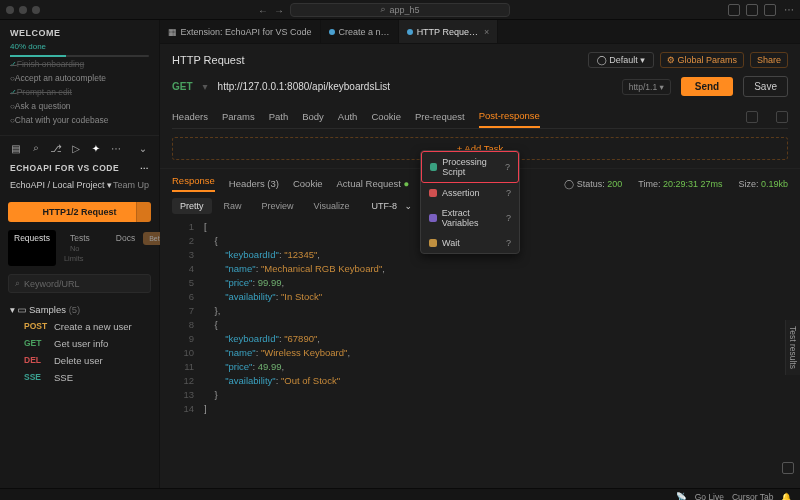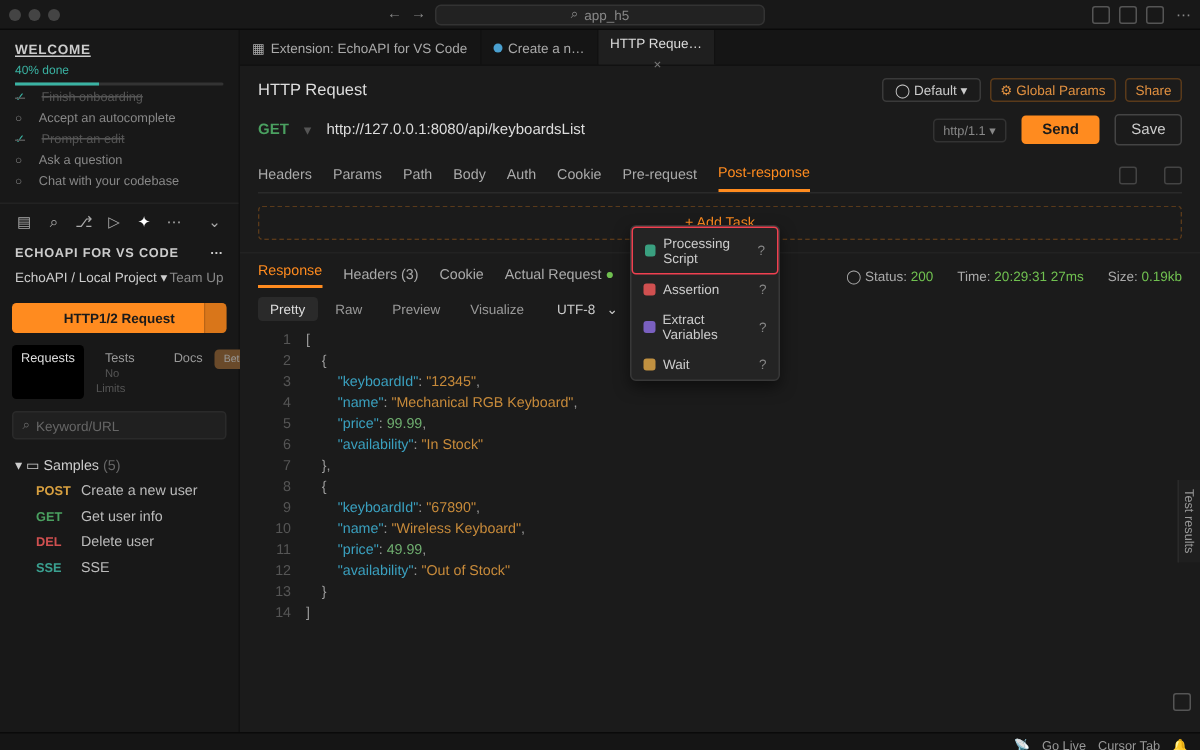--- a/index.html
+++ b/index.html
@@ -14,25 +14,25 @@
   .tb-traffic{display:flex;gap:5px;}
   .dot{width:8px;height:8px;border-radius:50%;background:#444;}
   .tb-center{display:flex;align-items:center;gap:6px;color:var(--fg-dim);}
   .tb-url{background:#222;border:1px solid #333;border-radius:4px;width:220px;height:14px;display:flex;align-items:center;justify-content:center;font-size:9px;}
   .tb-right{display:flex;gap:6px;color:var(--fg-dim);}
   .iconbox{width:12px;height:12px;border:1px solid #555;border-radius:2px;}
   .main{display:flex;height:468px;}
   
   .sidebar{width:160px;background:#181818;border-right:1px solid #111;display:flex;flex-direction:column;}
   .welcome{padding:8px 10px;border-bottom:1px solid #222;}
-  .welcome h4{margin:0 0 4px 0;font-size:9px;letter-spacing:.5px;color:#ccc;font-weight:600;text-decoration:underline;}
+  .welcome h4{margin:0 0 4px 0;font-size:9px;letter-spacing:.5px;color:#ccc;font-weight:600;}
   .progress{font-size:8px;color:#3ab3a3;margin-bottom:4px;}
   .pbar{height:2px;background:#333;border-radius:2px;}.pbar>i{display:block;height:100%;width:40%;background:#3ab3a3;}
   .wl{margin-top:6px;}
-  .wl li{list-style:none;font-size:8.5px;color:var(--fg-dim);padding:2px 0;display:flex;align-items:center;gap:11px;}
+  .wl li{list-style:none;font-size:8.5px;color:var(--fg-dim);padding:2px 0;display:flex;align-items:center;gap:0;}
   .wl li.done{text-decoration:line-through;color:#555;}
   .chk::before{content:"✓";color:#3ab3a3;font-size:8px;}
   .ring::before{content:"○";color:#888;font-size:8px;}
   .toolrow{display:flex;gap:8px;padding:6px 10px;color:#aaa;align-items:center;}
   .toolrow span{width:12px;height:12px;display:inline-flex;align-items:center;justify-content:center;}
   .section-head{font-size:8.5px;letter-spacing:.5px;color:#ccc;font-weight:600;padding:3px 10px;display:flex;justify-content:space-between;}
   .project{font-size:9px;padding:4px 10px 8px;color:#ccc;display:flex;justify-content:space-between;}
   .teamup{color:#888;}
   .btn-request{margin:4px 8px;background:var(--accent);color:#1a1a1a;font-weight:600;text-align:center;padding:5px 0;border-radius:3px;font-size:9px;position:relative;}
   .btn-request::after{content:"";position:absolute;right:0;top:0;bottom:0;width:14px;background:rgba(0,0,0,.15);border-left:1px solid rgba(0,0,0,.15);border-radius:0 3px 3px 0;}
@@ -43,21 +43,21 @@
   .search{margin:4px 8px;background:#202020;border:1px solid #2a2a2a;border-radius:3px;padding:3px 6px;color:#666;font-size:9px;display:flex;align-items:center;gap:4px;}
   .tree{padding:4px 6px;font-size:9.5px;}
   .tree-folder{color:#ccc;padding:3px 4px;}
   .tree-item{padding:3px 2px 3px 18px;color:#bbb;display:flex;gap:6px;}
   .m{font-weight:700;font-size:8.5px;width:24px;}
   .m-post{color:#d8a040;} .m-get{color:#4aa060;} .m-put{color:#4a80c0;} .m-del{color:#d05050;} .m-sse{color:#3aa090;}
   
   .editor{flex:1;background:#1b1b1b;display:flex;flex-direction:column;min-width:0;}
   .etabs{display:flex;background:#151515;border-bottom:1px solid #111;height:24px;align-items:stretch;}
   .etab{padding:0 8px;display:flex;align-items:center;gap:4px;font-size:9px;color:#aaa;border-right:1px solid #111;}
-  .etab.active{background:#1f1f1f;color:#ddd;flex-direction:column;}
+  .etab.active{background:#1f1f1f;color:#ddd;}
   .etab .dot2{width:6px;height:6px;border-radius:50%;background:#4aa0d0;}
   .etab .x{color:#777;margin-left:2px;}
   .reqhead{padding:8px 12px 0;}
   .rh-top{display:flex;justify-content:space-between;align-items:center;}
   .rh-title{font-size:11px;color:#ddd;}
   .rh-right{display:flex;gap:6px;align-items:center;font-size:9px;}
   .env{border:1px solid #3a3a3a;border-radius:3px;padding:2px 8px;color:#ccc;}
   .gparam{border:1px solid #5a3a1a;color:#e09040;padding:2px 6px;border-radius:3px;}
   .share{border:1px solid #5a3a1a;color:#e09040;padding:2px 6px;border-radius:3px;}
   .urlrow{display:flex;align-items:center;gap:10px;margin-top:8px;}

